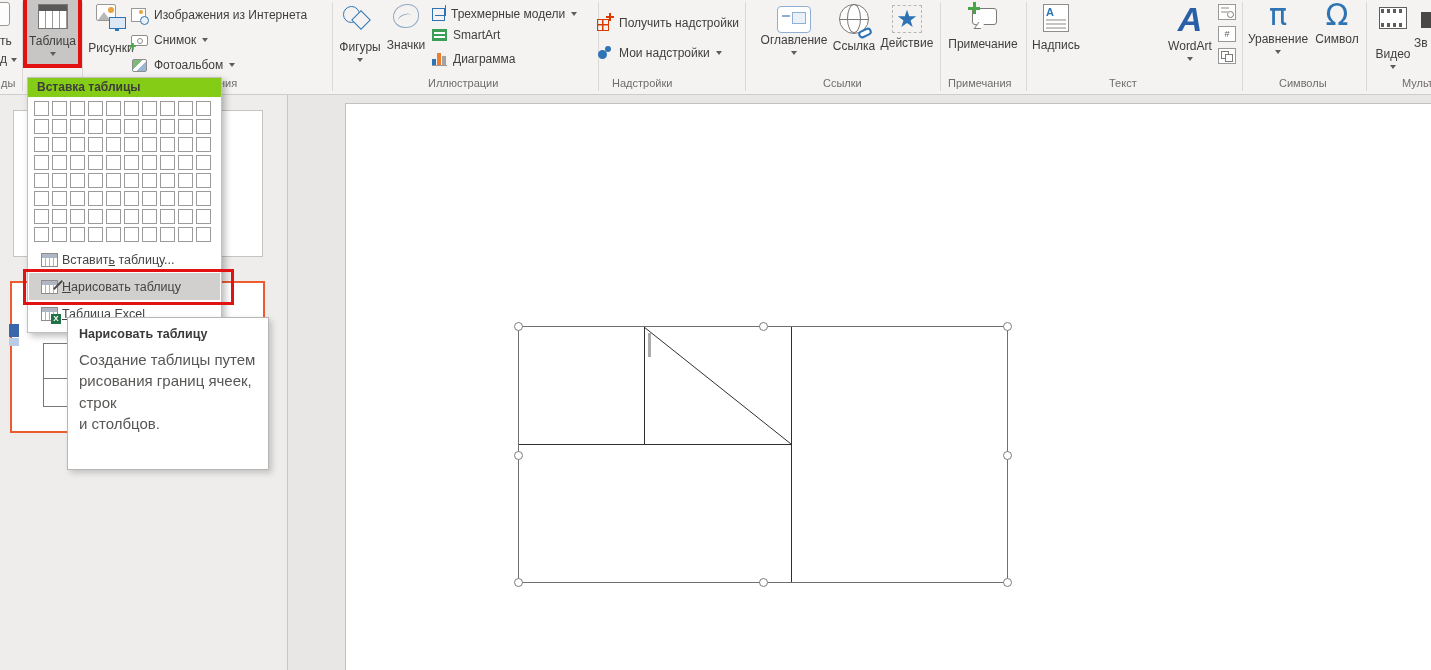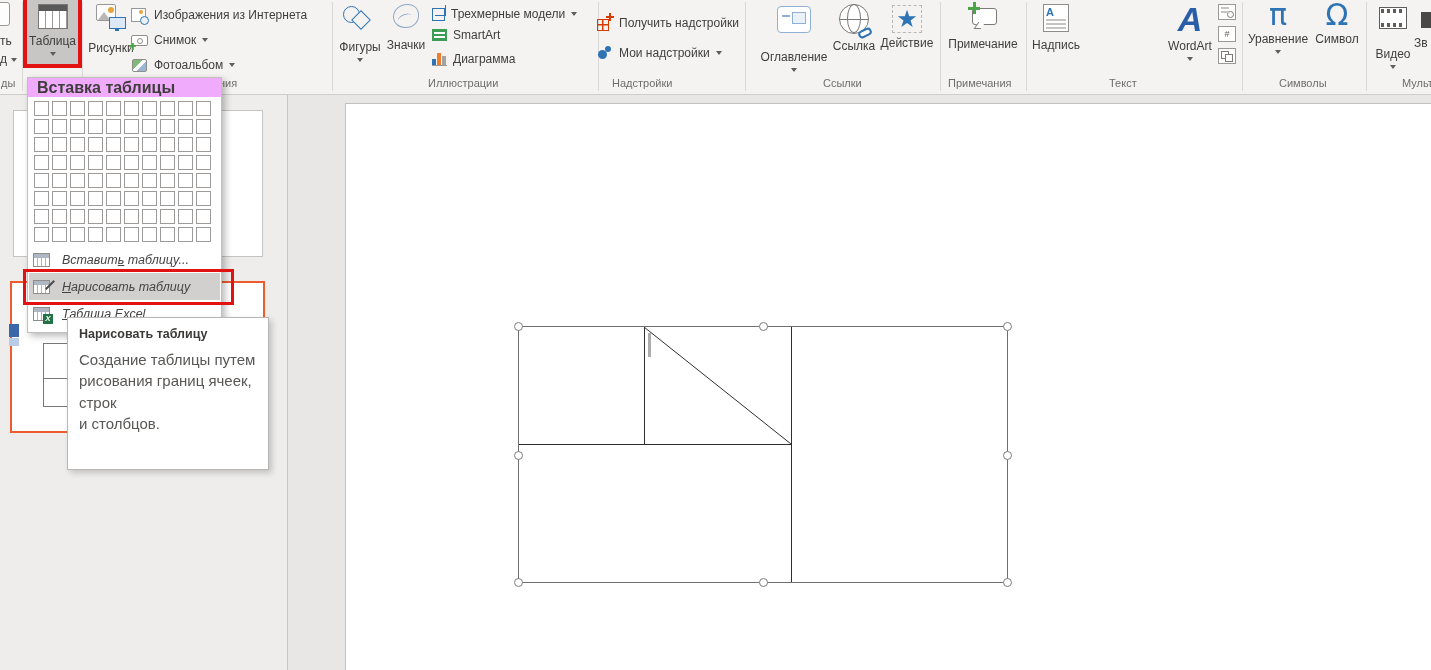--- a/index.html
+++ b/index.html
@@ -131,26 +131,26 @@
   #table-shape { position:absolute; left:518px; top:326px; width:490px; height:257px;
      border:1px solid #6f6f6f; }
   .tline { position:absolute; background:#2f2f2f; }
   .handle { position:absolute; width:9px; height:9px; border:1px solid #7f7d7b;
      border-radius:50%; background:#fff; }
   #cell-cursor { position:absolute; left:129px; top:6px; width:3px; height:24px; background:#adabab; }
 
   
   #table-menu { position:absolute; left:27px; top:77px; width:195px; height:256px;
      background:#fff; border:1px solid #c2c0be; box-shadow:3px 3px 7px rgba(0,0,0,.28); z-index:10; }
-  #menu-header { height:19px; line-height:19px; padding-left:9px; font-size:16px;
-     font-weight:bold; color:#3e3d3b; background:#f0abfc; }
+  #menu-header { height:19px; line-height:19px; padding-left:9px; font-size:12px;
+     font-weight:bold; color:#3e3d3b; background:#84cc16; }
   #table-size-grid { display:grid; grid-gap:3px; margin:4px 0 0 6px; }
   .grid-cell { width:15px; height:15px; border:1px solid #9d9b99; background:#fff; }
   .menu-item { position:absolute; left:1px; right:1px; height:27px; display:flex;
-     align-items:center; gap:12px; padding-left:4px; font-size:12.5px; color:#444;font-style:italic; }
+     align-items:center; gap:4px; padding-left:12px; font-size:12.5px; color:#444; }
   .menu-item.hl { background:#d1d0cf; }
   .accel { text-decoration:underline; }
 
   
   #tooltip { position:absolute; left:67px; top:317px; width:202px; height:153px;
      background:#fff; border:1px solid #b8b6b4; box-shadow:3px 3px 6px rgba(0,0,0,.18);
      z-index:20; padding:9px 11px; }
   #tooltip h4 { font-size:12.5px; color:#3b3a39; margin-bottom:8px; }
   #tooltip p { font-size:15px; color:#595755; line-height:1.42; white-space:pre-line; margin-bottom:11px; }
 
@@ -275,21 +275,21 @@
       <span class="rtext">Мои надстройки</span>
       <span class="caret"></span>
     </div>
     <div class="rlabel" style="left:612px;">Надстройки</div>
 
     <div class="bigbtn" style="left:752px; width:84px;">
       <div class="icon-zoomslide" style="margin:6px auto 0;">
           <i></i>
           <b></b>
         </div>
-      <div class="rtext" style="margin-top:17px;">Оглавление</div>
+      <div class="rtext" style="margin-top:0;">Оглавление</div>
       <div class="caret" style="margin:4px auto 0;"></div>
     </div>
     <div class="bigbtn" style="left:830px; width:48px;">
       <div class="icon-globe" style="margin:4px auto 0;">
           <div class="mer"></div>
           <div class="par"></div>
           <div class="link"></div>
         </div>
       <div class="rtext" style="margin-top:5px;">Ссылка</div>
     </div>

